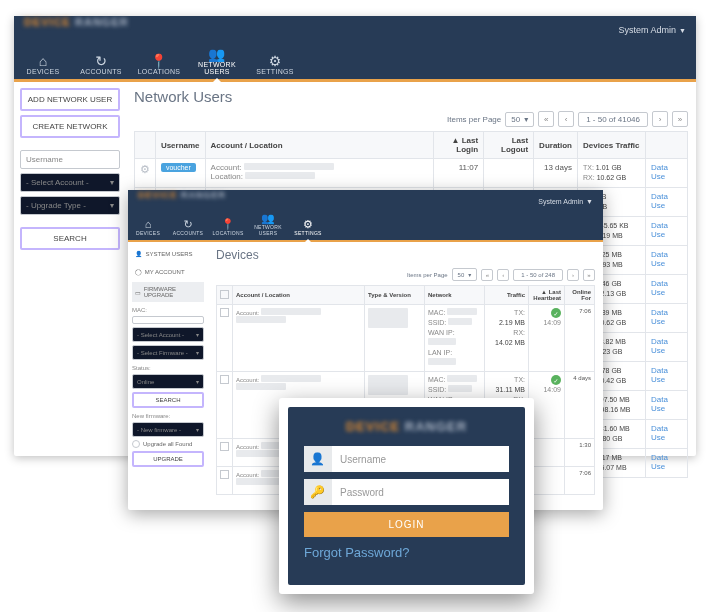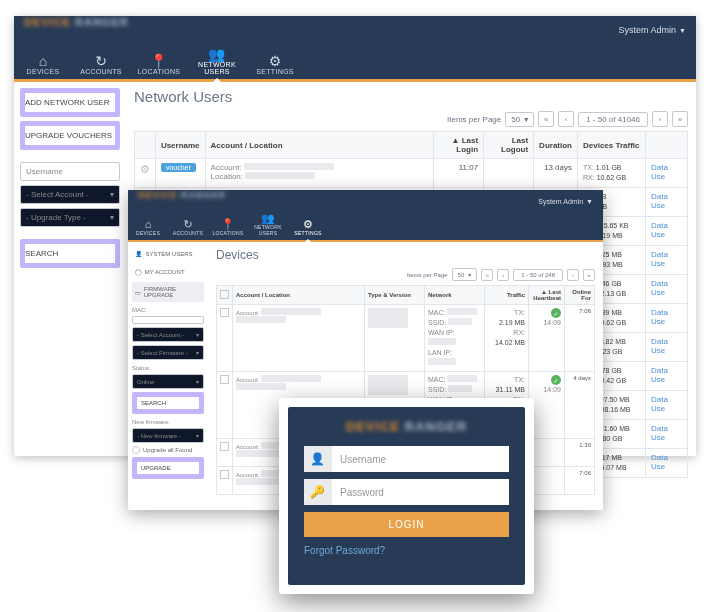--- a/index.html
+++ b/index.html
@@ -14,21 +14,21 @@
 .admin .tri{font-size:7px}
 .nav{background:#273b56;height:38px;display:flex;align-items:flex-end;border-bottom:3px solid #e9a24a}
 .nav .tab{width:58px;text-align:center;color:#cdd6e1;padding-bottom:4px}
 .nav .tab .ic{font-size:14px;line-height:14px}
 .nav .tab .lbl{font-size:7px;letter-spacing:.3px}
 .nav .tab.active{color:#fff;position:relative}
 .nav .tab.active::after{content:'';position:absolute;bottom:-3px;left:50%;margin-left:-4px;border:4px solid transparent;border-bottom-color:#fff}
 
 .body1{display:flex;height:calc(100% - 69px)}
 .side{width:112px;padding:6px;display:flex;flex-direction:column;gap:4px}
-.btn-outline{border:5px solid #c4b5fd;background:#fff;color:#444;font-size:8px;padding:5px 0;text-align:left;border-radius:2px;cursor:pointer}
+.btn-outline{border:2px solid #c4b5fd;background:#fff;color:#444;font-size:8px;padding:5px 0;text-align:center;border-radius:2px;cursor:pointer}
 .input{border:1px solid #c5c9cf;background:#fff;color:#888;font-size:8px;padding:4px 5px;border-radius:2px}
 .select{border:1px solid #c5c9cf;background:#0f172a;color:#888;font-size:8px;padding:4px 5px;border-radius:2px;display:flex;justify-content:space-between;align-items:center}
 
 .main{flex:1;padding:6px 8px}
 .title{color:#6a7585;font-size:15px;margin-bottom:6px}
 .toolbar{display:flex;justify-content:flex-end;align-items:center;gap:4px;font-size:8px;color:#6a7585;margin-bottom:4px}
 .toolbar .pgsel{border:1px solid #c5c9cf;padding:2px 5px;border-radius:2px;display:flex;gap:4px;align-items:flex-end}
 .toolbar .pgbtn{border:1px solid #c5c9cf;width:16px;height:16px;display:flex;align-items:center;justify-content:center;border-radius:2px;color:#888}
 .toolbar .range{border:1px solid #c5c9cf;padding:2px 7px;border-radius:2px}
 
@@ -68,21 +68,21 @@
 
 
 .panel3{position:absolute;left:279px;top:398px;width:255px;height:196px;background:#fff;box-shadow:0 8px 26px rgba(0,0,0,.45);border-radius:3px;padding:9px}
 .login{background:#273b56;height:100%;border-radius:2px;padding:12px 16px}
 .login .lbrand{text-align:center;color:#e08b2f;font-weight:bold;letter-spacing:1px;font-size:13px;filter:blur(2px);margin-bottom:12px}
 .login .lbrand .r2{color:#aab4c3}
 .login .field{display:flex;margin-bottom:7px;height:26px}
 .login .ficon{width:28px;background:#e8eaec;display:flex;align-items:center;justify-content:center;color:#8a9099;font-size:12px}
 .login .finput{flex:1;background:#fff;display:flex;align-items:center;padding:0 8px;color:#999;font-size:10px}
 .login .loginbtn{background:#e9a24a;color:#fff;text-align:center;padding:7px 0;font-size:10px;letter-spacing:1px;cursor:pointer;margin-bottom:8px}
-.login .forgot{color:#6ea8d8;font-size:10px}
+.login .forgot{color:#6ea8d8;font-size:13px}
 
 
 .cbx{width:9px;height:9px;border:1px solid #c5c9cf;display:inline-block}
 </style>
 </head>
 <body>
 
 <div class="panel1">
   <div class="hdr">
     <div class="brand"><span>DEVICE</span> <span class="r2">RANGER</span></div>
@@ -109,21 +109,21 @@
         <div class="lbl">NETWORK USERS</div>
       </div>
     <div class="tab">
         <div class="ic">⚙</div>
         <div class="lbl">SETTINGS</div>
       </div>
   </div>
   <div class="body1">
     <div class="side">
       <div class="btn-outline">ADD NETWORK USER</div>
-      <div class="btn-outline">UPGRADE VOUCHERS</div>
+      <div class="btn-outline">CREATE NETWORK</div>
       <div style="height:4px"></div>
       <div class="input">Username</div>
       <div class="select">
           <span>- Select Account -</span>
           <span>▾</span>
         </div>
       <div class="select">
           <span>- Upgrade Type -</span>
           <span>▾</span>
         </div>

